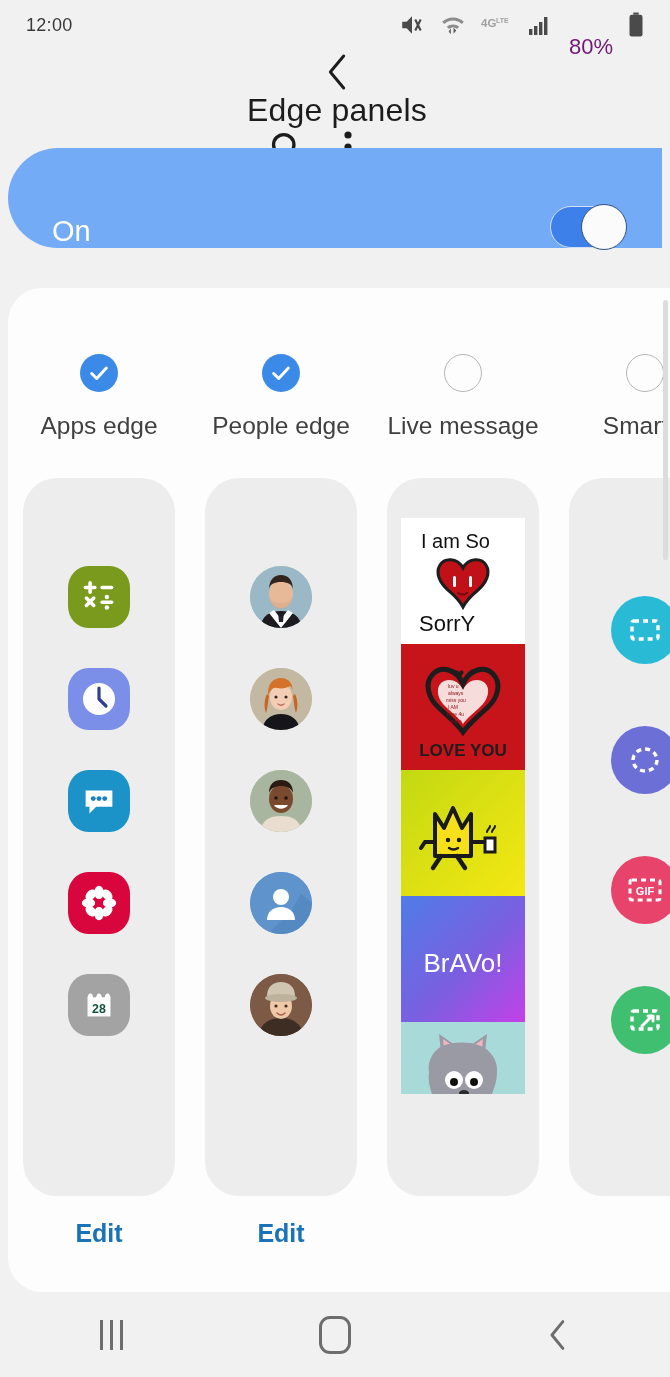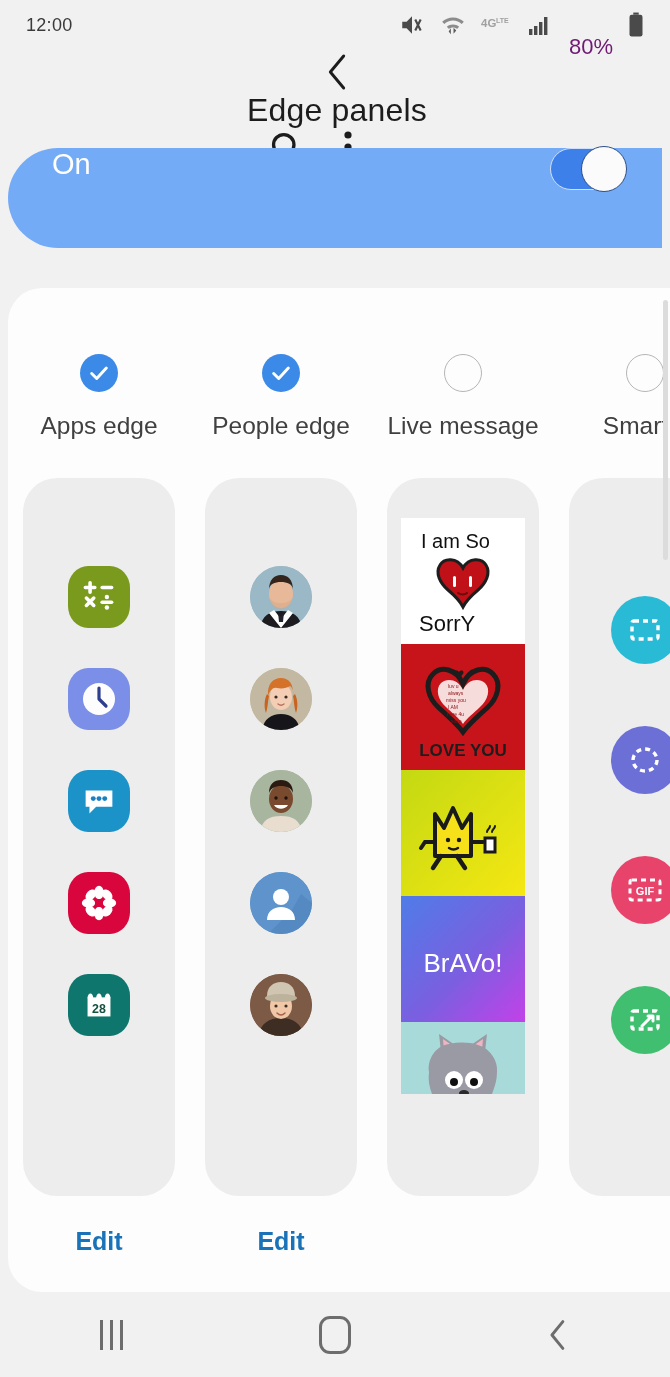--- a/index.html
+++ b/index.html
@@ -33,21 +33,21 @@
     letter-spacing: .2px;
   }
   .appbar-actions { display: flex; align-items: center; gap: 38px; margin-right: 36px; }
 
   
   .master {
     position: absolute; top: 148px; left: 8px;
     width: 654px; height: 100px;
     background: #74abf6;
     border-radius: 50px 0 0 50px;
-    display: flex; align-items: flex-start; justify-content: space-between;
+    display: flex; align-items: flex-end; justify-content: space-between;
     padding: 0 38px 0 44px;
   }
   .master-label { color: #ffffff; font-size: 29px; }
   .switch {
     position: relative; width: 74px; height: 42px;
     background: #3d80ea; border-radius: 21px;
     border: 1.5px solid #cfe0fb;
   }
   .switch .knob {
     position: absolute; top: -3px; right: -4px;
@@ -111,21 +111,21 @@
   }
 
   
   .ss-stack { display: flex; flex-direction: column; align-items: center; padding-top: 118px; gap: 62px; }
   .ss-ic {
     width: 68px; height: 68px; border-radius: 50%;
     display: flex; align-items: center; justify-content: center;
   }
 
   .edit-row {
-    position: absolute; bottom: 36px; left: 0; width: 100%;
+    position: absolute; bottom: 44px; left: 0; width: 100%;
     display: flex; justify-content: center;
   }
   .edit-link { color: #1a73b8; font-size: 25px; font-weight: bold; }
 
   
   .scrollbar-track {
     position: absolute; top: 300px; right: 2px;
     width: 5px; height: 260px; border-radius: 3px;
     background: #dcdcdc;
   }
@@ -263,21 +263,21 @@
                   <ellipse cx="11" cy="22" rx="7" ry="5"></ellipse>
                   <ellipse cx="33" cy="22" rx="7" ry="5"></ellipse>
                   <ellipse cx="13.5" cy="13.5" rx="6.5" ry="4.6" transform="rotate(-45 13.5 13.5)"></ellipse>
                   <ellipse cx="30.5" cy="30.5" rx="6.5" ry="4.6" transform="rotate(-45 30.5 30.5)"></ellipse>
                   <ellipse cx="30.5" cy="13.5" rx="4.6" ry="6.5" transform="rotate(-45 30.5 13.5)"></ellipse>
                   <ellipse cx="13.5" cy="30.5" rx="4.6" ry="6.5" transform="rotate(-45 13.5 30.5)"></ellipse>
                 </g>
                 <circle cx="22" cy="22" r="4.2" fill="#d8063c"></circle>
               </svg>
             </span>
-            <span class="squircle" style="background:#0f766e">
+            <span class="squircle" style="background:#a3a3a3">
               <svg width="42" height="42" viewBox="0 0 44 44">
                 <path d="M10 14h24v20H10z" fill="#fff"></path>
                 <path d="M10 15c0-3 1.5-5 3-5s3 2 3 5zM19 15c0-3 1.5-5 3-5s3 2 3 5zM28 15c0-3 1.5-5 3-5s3 2 3 5z" fill="#fff"></path>
                 <text x="22" y="30" text-anchor="middle" font-family="Liberation Sans, sans-serif" font-size="13" font-weight="bold" fill="#12523f">28</text>
               </svg>
             </span>
           </div>
         </div>
         <div class="edit-row">
           <span class="edit-link">Edit</span>

